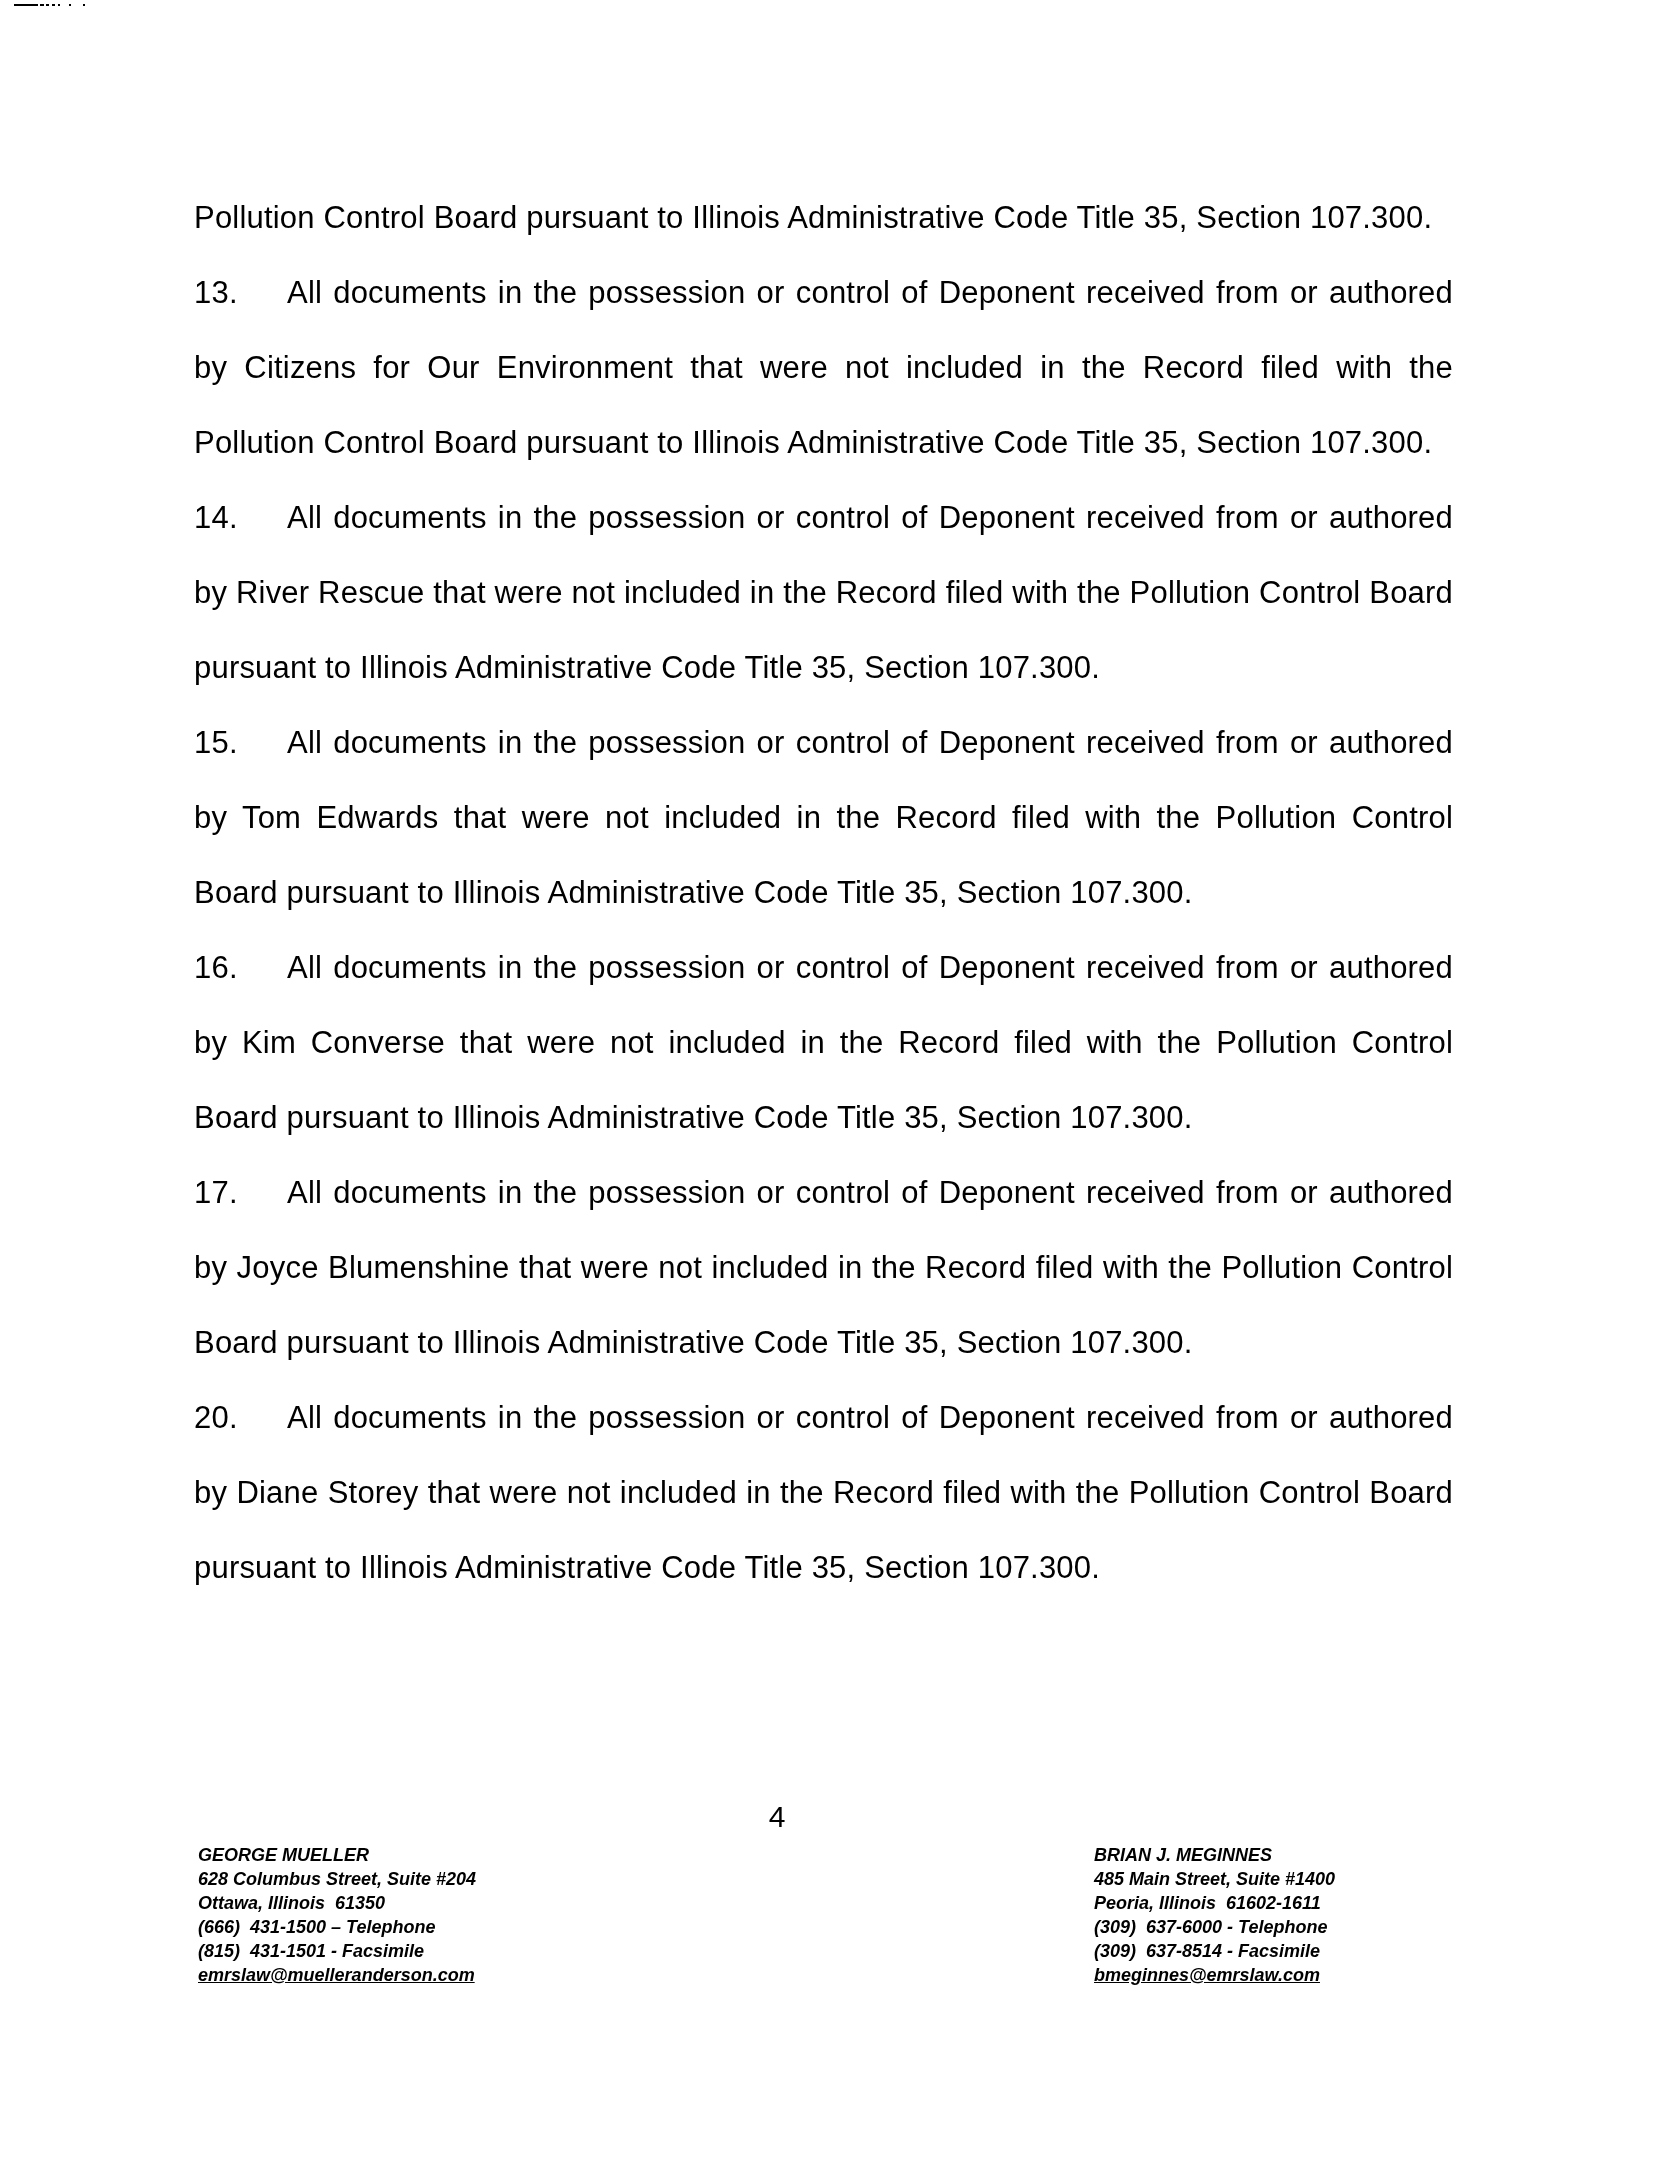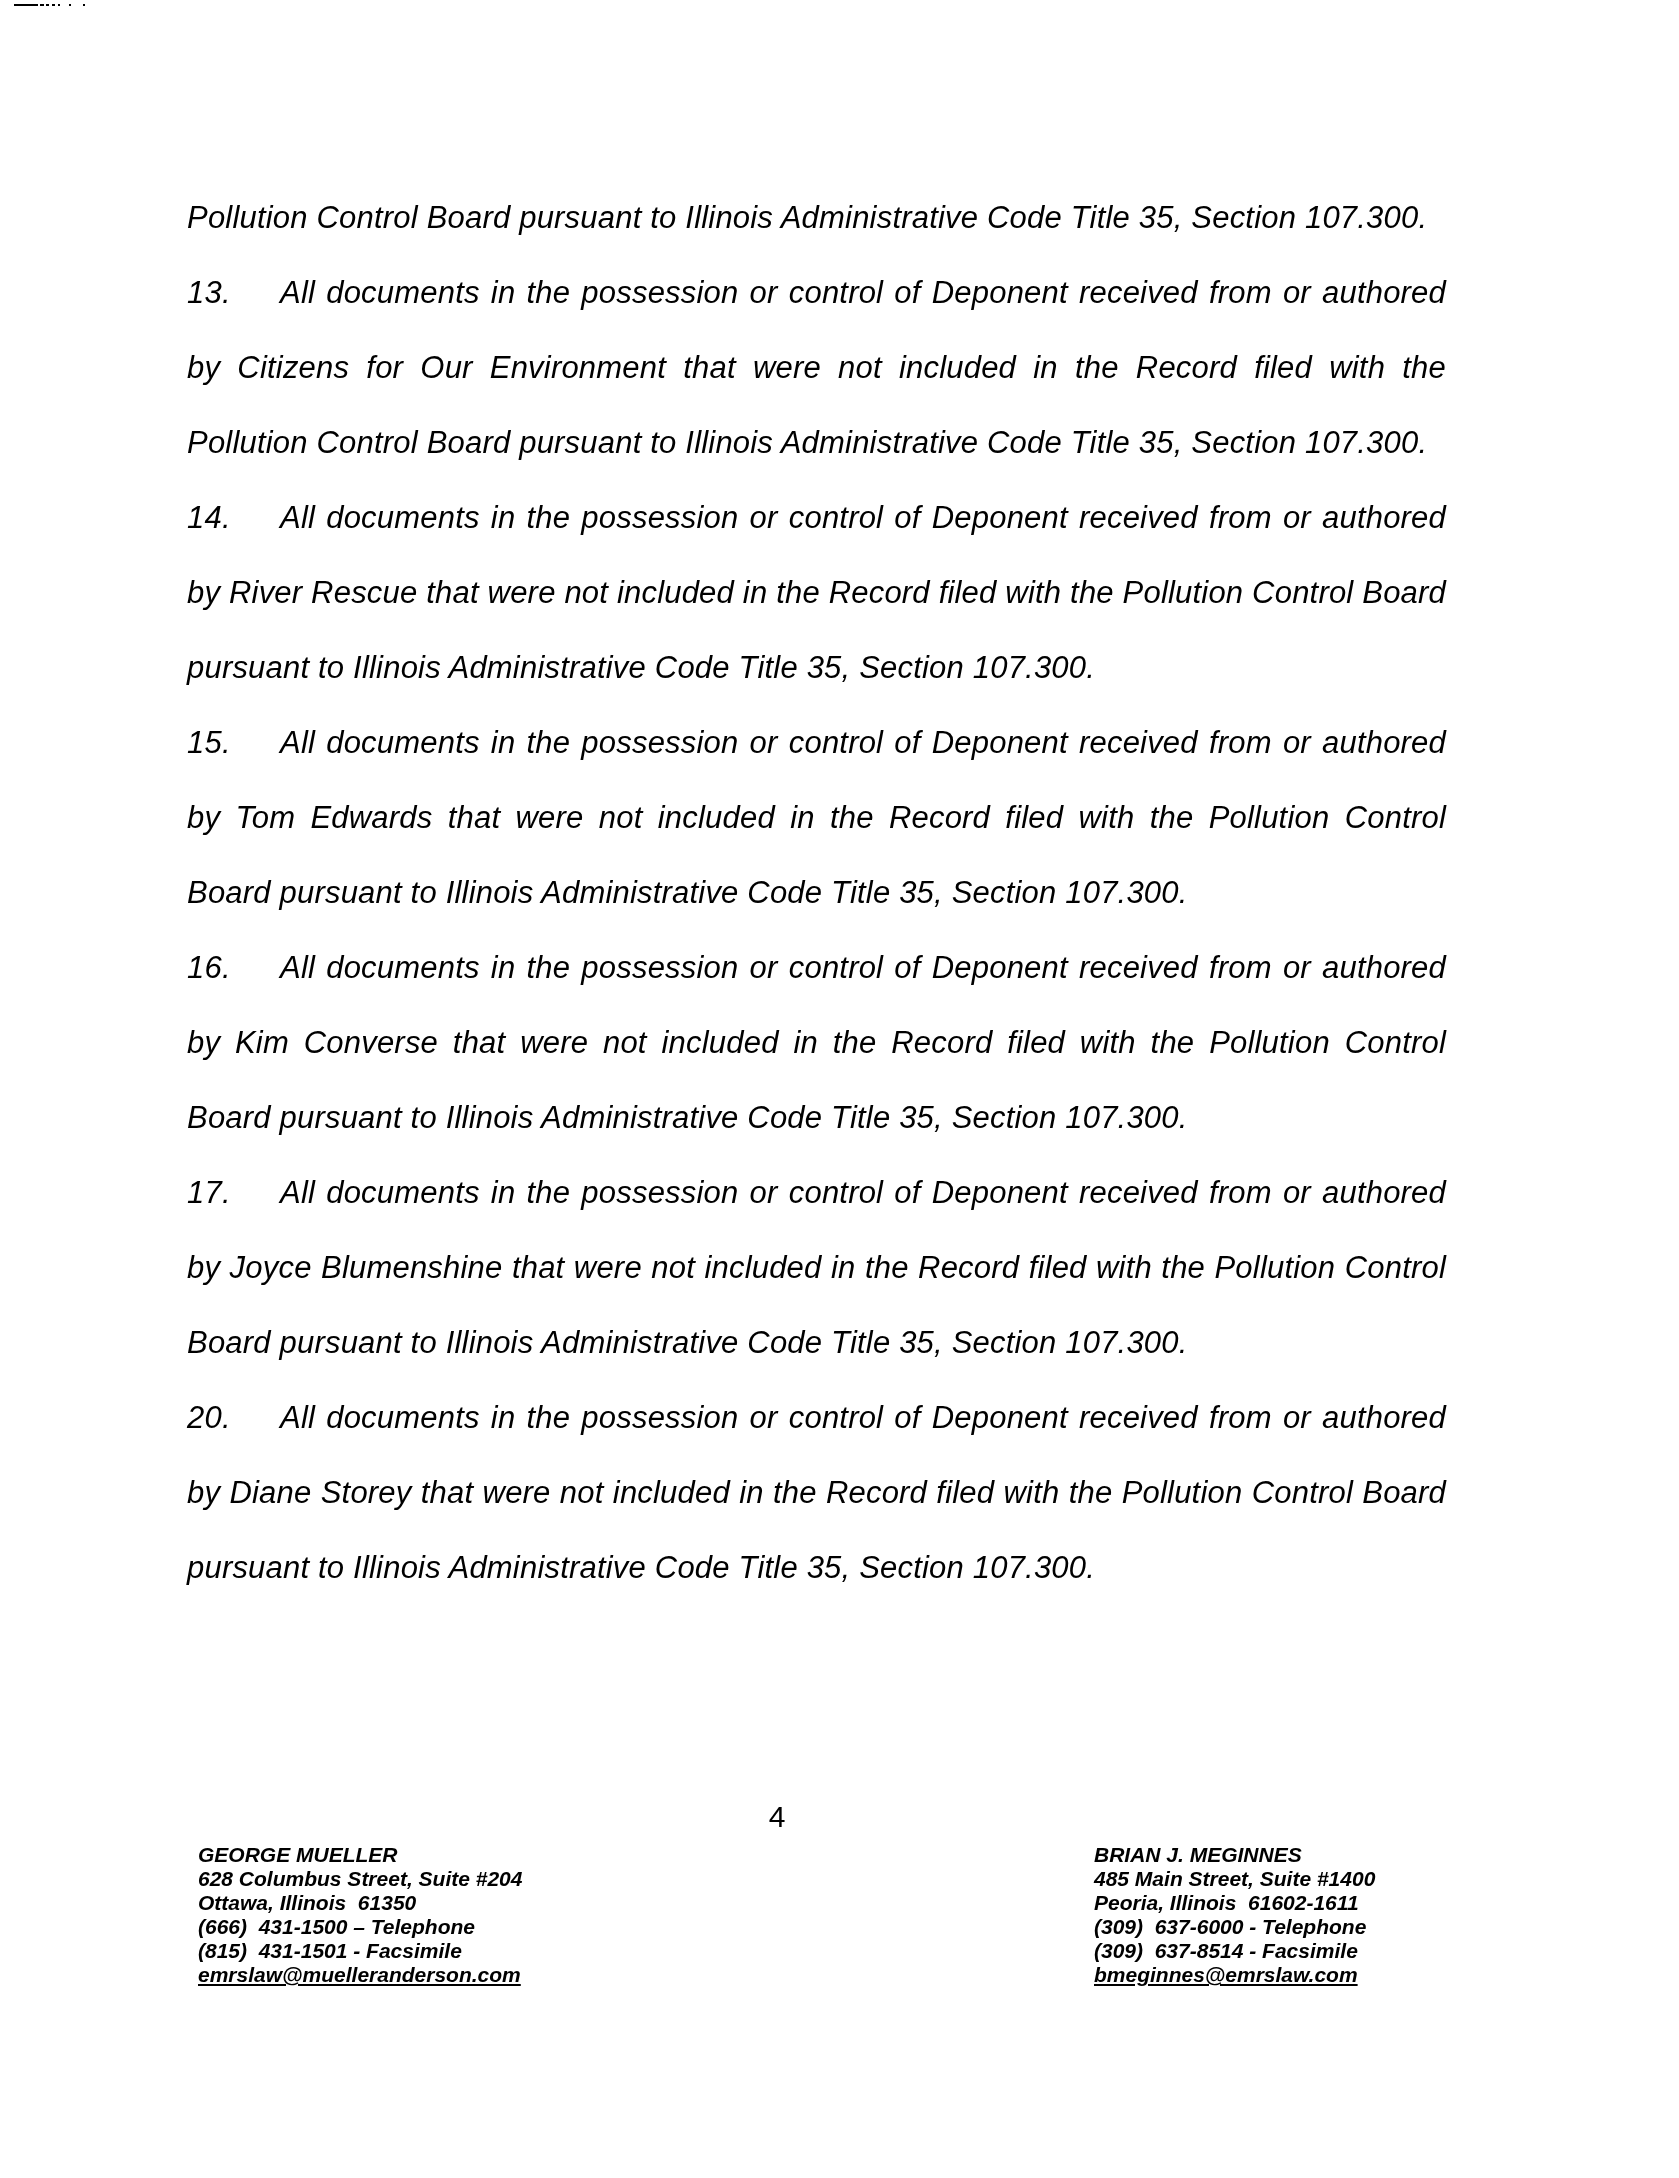--- a/index.html
+++ b/index.html
@@ -1,27 +1,27 @@
 <!DOCTYPE html>
 <html><head>
 <meta charset="utf-8">
 <style>
   html, body { margin: 0; padding: 0; background: #ffffff; }
   body { width: 1679px; height: 2178px; position: relative; overflow: hidden; color: #000; }
   .scan-mark { position: absolute; left: 14px; top: 4px; height: 2px; width: 79px;
     background: linear-gradient(90deg, #000 0 24px, transparent 24px 26px, #000 26px 30px, transparent 30px 32px, #000 32px 35px, transparent 35px 38px, #000 38px 41px, transparent 41px 44px, #000 44px 46px, transparent 46px 55px, #000 55px 57px, transparent 57px 69px, #000 69px 71px, transparent 71px); }
-  .body-text { position: absolute; left: 187px; top: 180px; width: 1259px;
+  .body-text { position: absolute; left: 194px; top: 180px; width: 1259px;
     font-family: "Liberation Sans", sans-serif; font-size: 31px; line-height: 75px;
-    text-align: justify; letter-spacing: 0.2px; font-style: italic; }
+    text-align: justify; letter-spacing: 0.2px; }
   .body-text p { margin: 0; }
   .para .num { display: inline-block; width: 93px; }
   .page-number { position: absolute; top: 1800px; left: 0; width: 1554px; text-align: center;
     font-family: "Liberation Sans", sans-serif; font-size: 30px; }
   .footer-block { position: absolute; top: 1843px;
-    font-family: "Liberation Sans", sans-serif; font-size: 21px; line-height: 24px;
+    font-family: "Liberation Sans", sans-serif; font-size: 18px; line-height: 24px;
     font-weight: bold; font-style: italic; }
   .footer-left { left: 198px; }
   .footer-right { left: 1094px; }
   .footer-block a { color: #000; text-decoration: underline; }
   .footer-block div { white-space: pre; }
 </style>
 </head>
 <body>
 
 <div class="scan-mark"></div>

